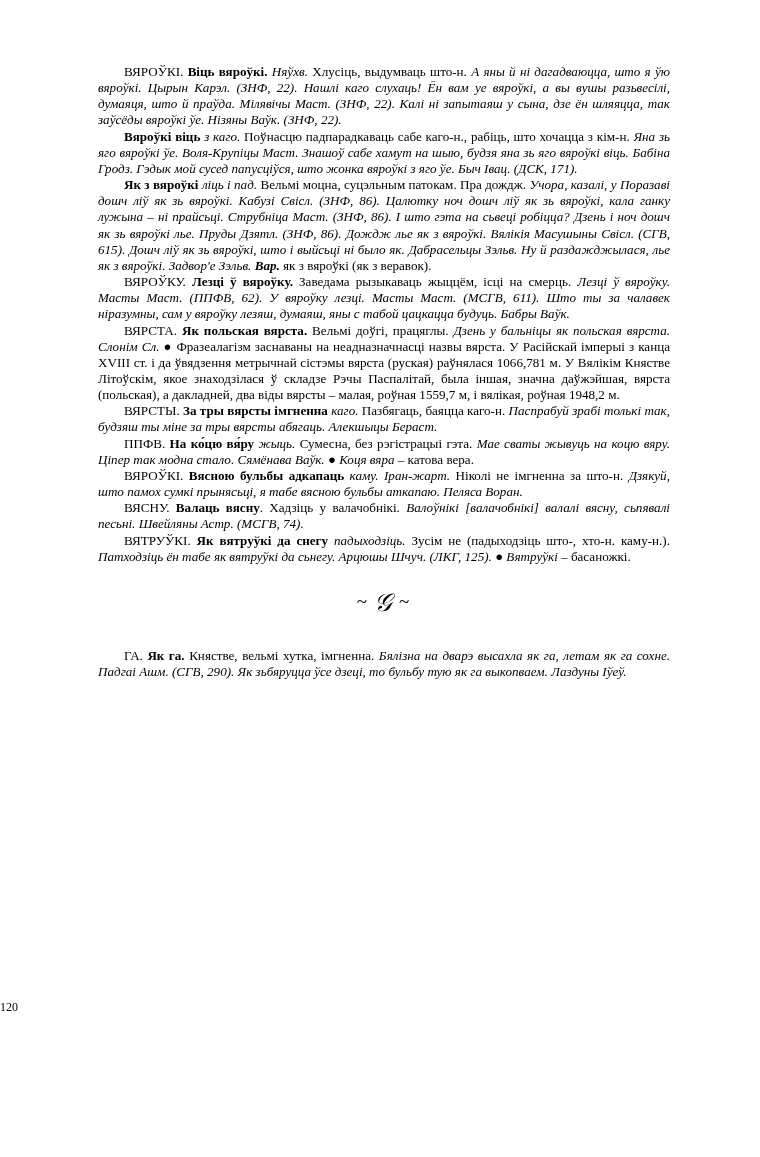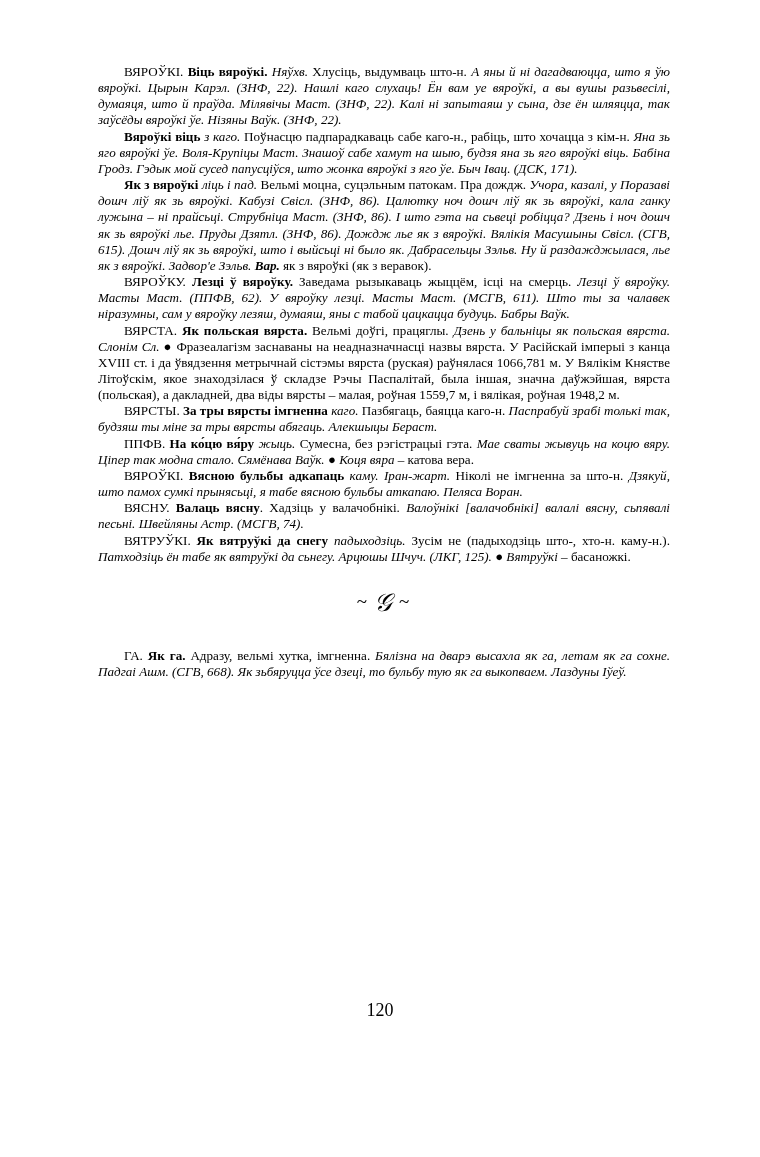--- a/index.html
+++ b/index.html
@@ -69,22 +69,22 @@
   .divider .tilde {
     font-size: 19px;
     position: relative;
     top: -3px;
   }
   #page-number {
     position: absolute;
     left: 0;
     right: 0;
     top: 1000px;
-    text-align: center;
-    font-size: 18px;
+    text-align: left;
+    font-size: 12px;
   }
 </style>
 </head>
 <body>
 
 <div id="page">
 
   <div id="body-col">
 
     <p class="entry"><span class="hw">ВЯРОЎКІ.</span> <b>Віць вяроўкі.</b> <i>Няўхв.</i> <span>Хлусіць, выдумваць што-н.</span> <i>А яны й ні дагадваюцца, што я ўю вяроўкі. Цырын Карэл. (ЗНФ, 22). Нашлі каго слухаць! Ён вам уе вяроўкі, а вы вушы разьвесілі, думаяця, што й праўда. Мілявічы Маст. (ЗНФ, 22). Калі ні запытаяш у сына, дзе ён шляяцца, так заўсёды вяроўкі ўе. Нізяны Ваўк. (ЗНФ, 22).</i></p>
@@ -105,19 +105,19 @@
 
 
     <p class="entry"><span class="hw">ВЯРОЎКІ.</span> <b>Вясною бульбы адкапаць</b> <i>каму.</i> <i>Іран-жарт.</i> <span>Ніколі не імгненна за што-н.</span> <i>Дзякуй, што памох сумкі прынясьці, я табе вясною бульбы аткапаю. Пеляса Воран.</i></p>
 
     <p class="entry"><span class="hw">ВЯСНУ.</span> <b>Валаць вясну</b>. <span>Хадзіць у валачобнікі.</span> <i>Валоўнікі [валачобнікі] валалі вясну, сьпявалі песьні. Швейляны Астр. (МСГВ, 74).</i></p>
 
     <p class="entry"><span class="hw">ВЯТРУЎКІ.</span> <b>Як вятруўкі да снегу</b> <i>падыходзіць.</i> <span>Зусім не (падыходзіць што-, хто-н. каму-н.).</span> <i>Патходзіць ён табе як вятруўкі да сьнегу. Арцюшы Шчуч. (ЛКГ, 125).</i> <span class="bullet">●</span> <i>Вятруўкі</i><span> – басаножкі.</span></p>
 
     <div class="divider"><span class="tilde">~</span><span class="script">𝒢</span><span class="tilde">~</span></div>
 
-    <p class="entry"><span class="hw">ГА.</span> <b>Як га.</b> <span>Адразу, вельмі хутка, імгненна.</span> <i>Бялізна на дварэ высахла як га, летам як га сохне. Падгаі Ашм. (СГВ, 668). Як зьбяруцца ўсе дзеці, то бульбу тую як га выкопваем. Лаздуны Іўеў.</i></p>
+    <p class="entry"><span class="hw">ГА.</span> <b>Як га.</b> <span>Княстве, вельмі хутка, імгненна.</span> <i>Бялізна на дварэ высахла як га, летам як га сохне. Падгаі Ашм. (СГВ, 290). Як зьбяруцца ўсе дзеці, то бульбу тую як га выкопваем. Лаздуны Іўеў.</i></p>
 
   </div>
 
   <div id="page-number">120</div>
 
 </div>
 
 </body></html>

